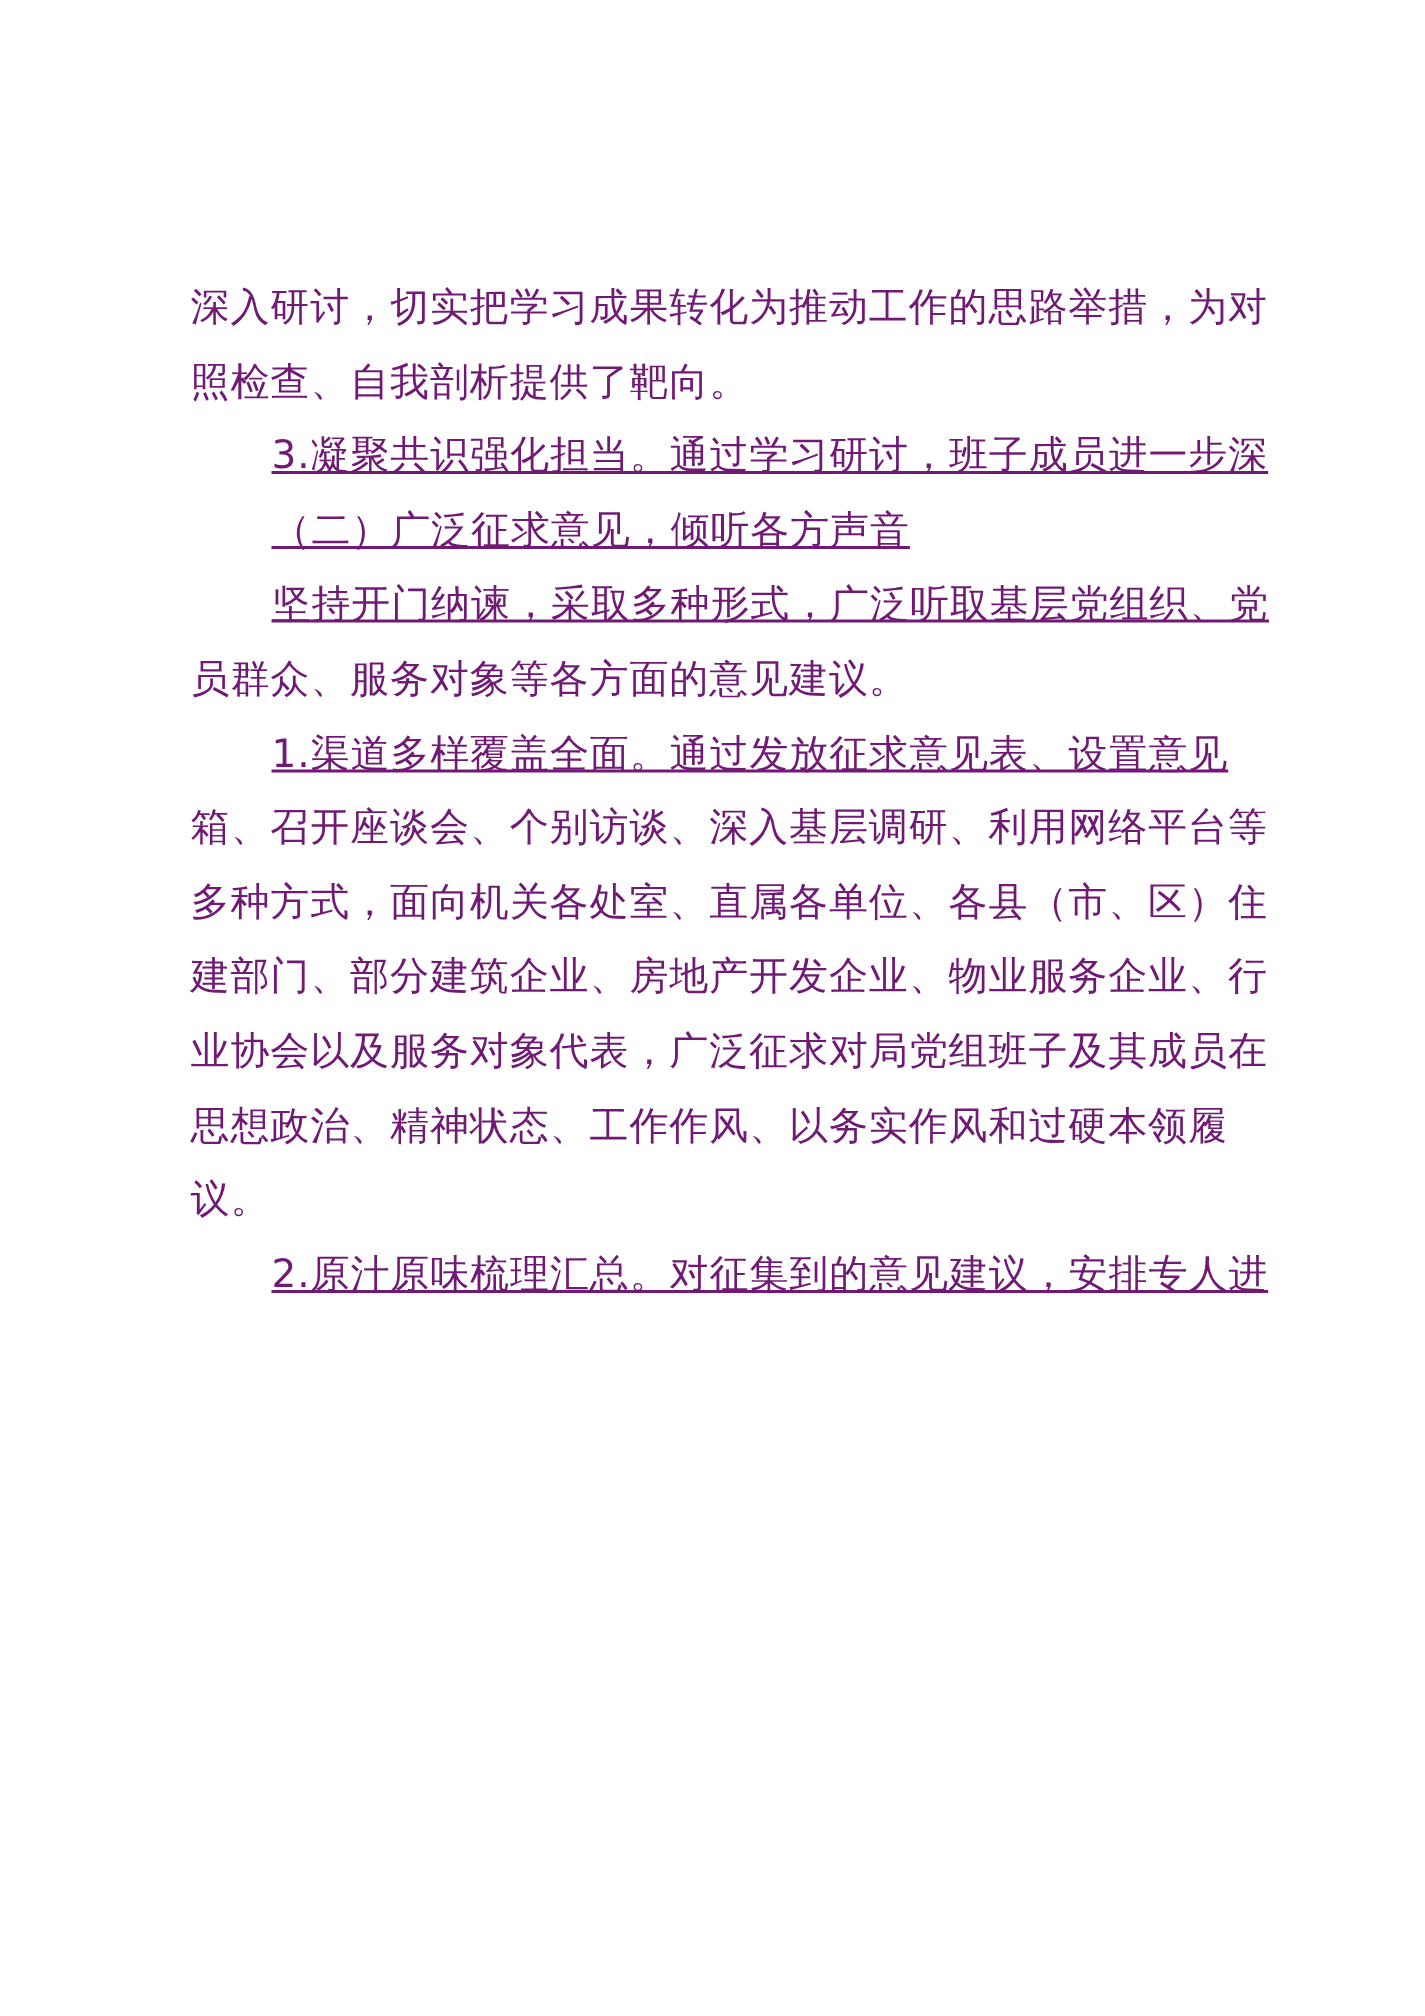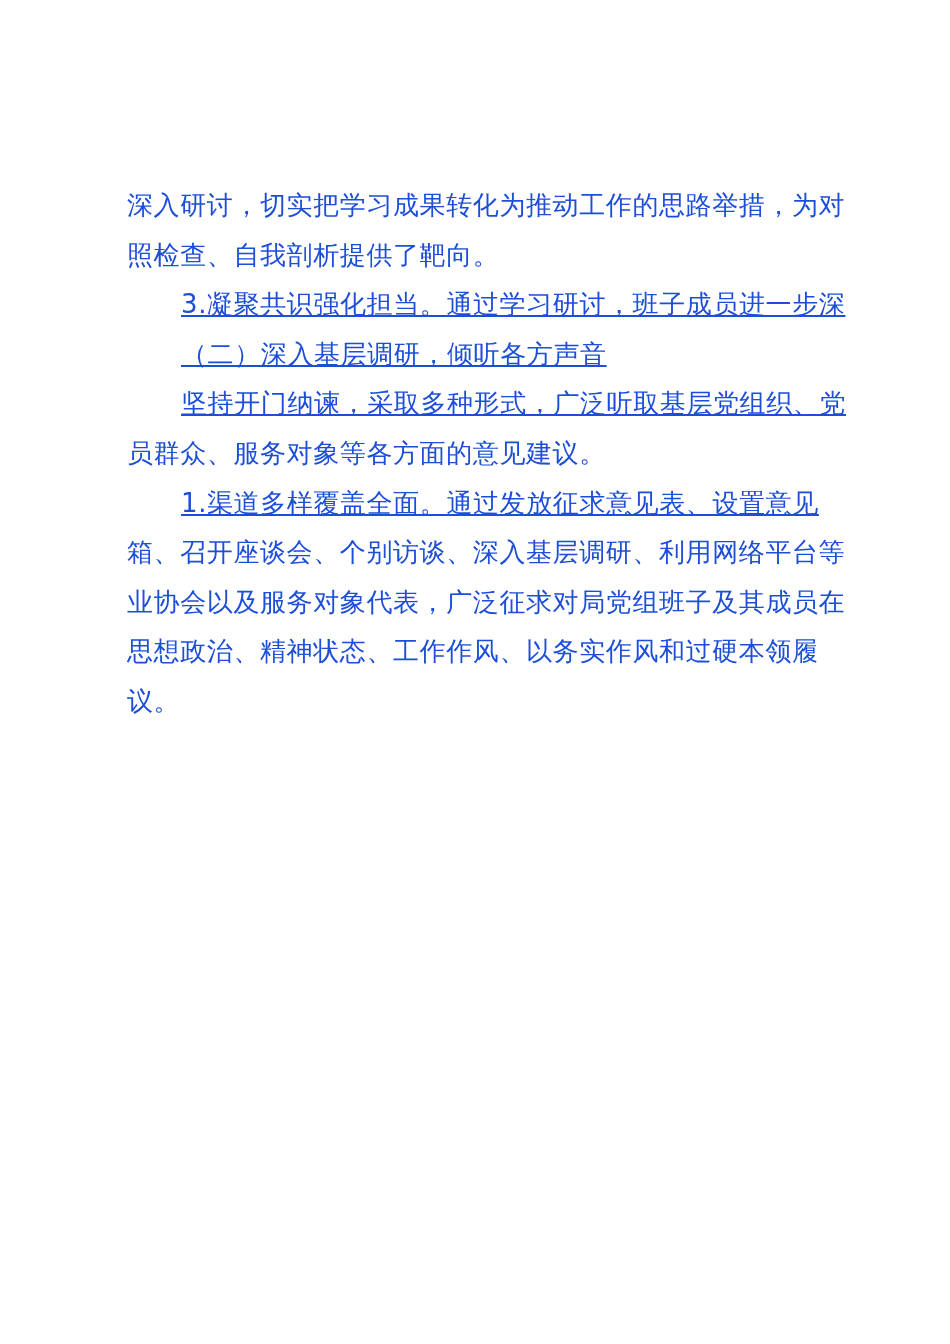--- a/index.html
+++ b/index.html
@@ -17,37 +17,40 @@
       position: absolute;
       left: 127px;
       top: 181px;
       width: 706px;
     }
     .line {
       height: 49.6px;
       line-height: 49.6px;
       font-family: "DejaVu Sans", sans-serif;
       font-size: 26px;
-      color: #1d4ed8;
+      color: #701a75;
       white-space: nowrap;
       letter-spacing: 0.6px;
     }
     .indent {
       padding-left: 54px;
       text-decoration: underline;
     }
   </style>
 </head>
 <body>
 
 <div class="page">
   <div class="line">深入研讨，切实把学习成果转化为推动工作的思路举措，为对</div>
   <div class="line">照检查、自我剖析提供了靶向。</div>
   <div class="line indent">3.凝聚共识强化担当。通过学习研讨，班子成员进一步深</div>
-  <div class="line indent">（二）深入基层调研，倾听各方声音</div>
+  <div class="line indent">（二）广泛征求意见，倾听各方声音</div>
   <div class="line indent">坚持开门纳谏，采取多种形式，广泛听取基层党组织、党</div>
   <div class="line">员群众、服务对象等各方面的意见建议。</div>
   <div class="line indent">1.渠道多样覆盖全面。通过发放征求意见表、设置意见</div>
   <div class="line">箱、召开座谈会、个别访谈、深入基层调研、利用网络平台等</div>
+  <div class="line">多种方式，面向机关各处室、直属各单位、各县（市、区）住</div>
+  <div class="line">建部门、部分建筑企业、房地产开发企业、物业服务企业、行</div>
   <div class="line">业协会以及服务对象代表，广泛征求对局党组班子及其成员在</div>
   <div class="line">思想政治、精神状态、工作作风、以务实作风和过硬本领履</div>
   <div class="line">议。</div>
+  <div class="line indent">2.原汁原味梳理汇总。对征集到的意见建议，安排专人进</div>
 </div>
 
 </body></html>

